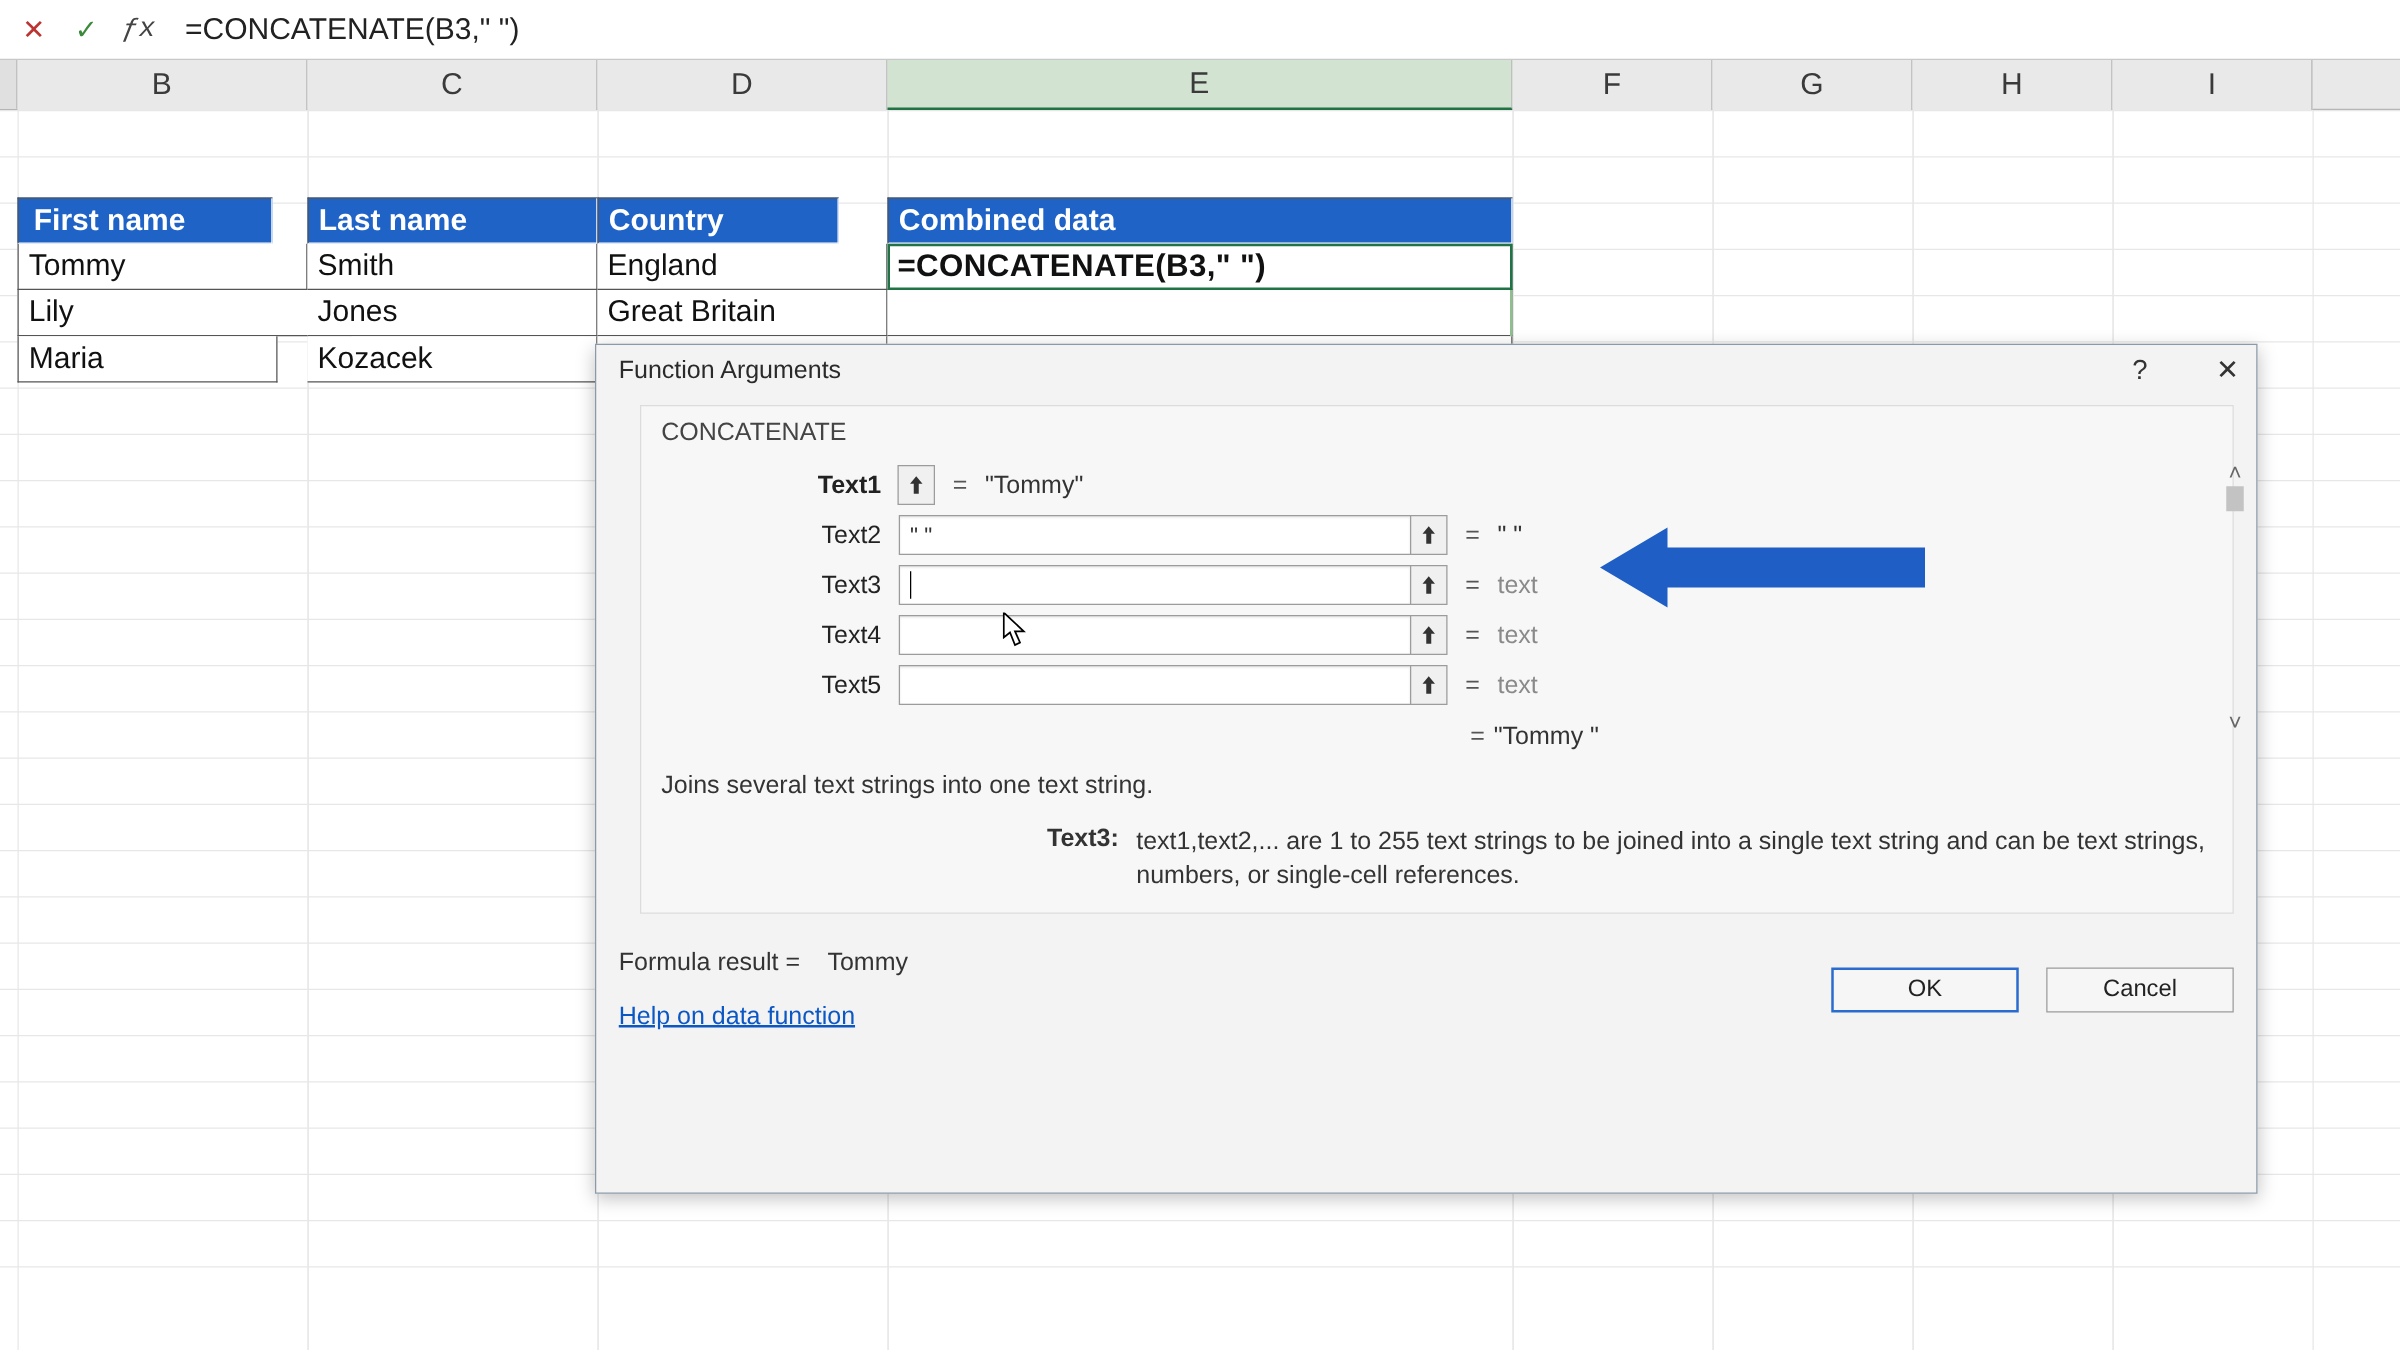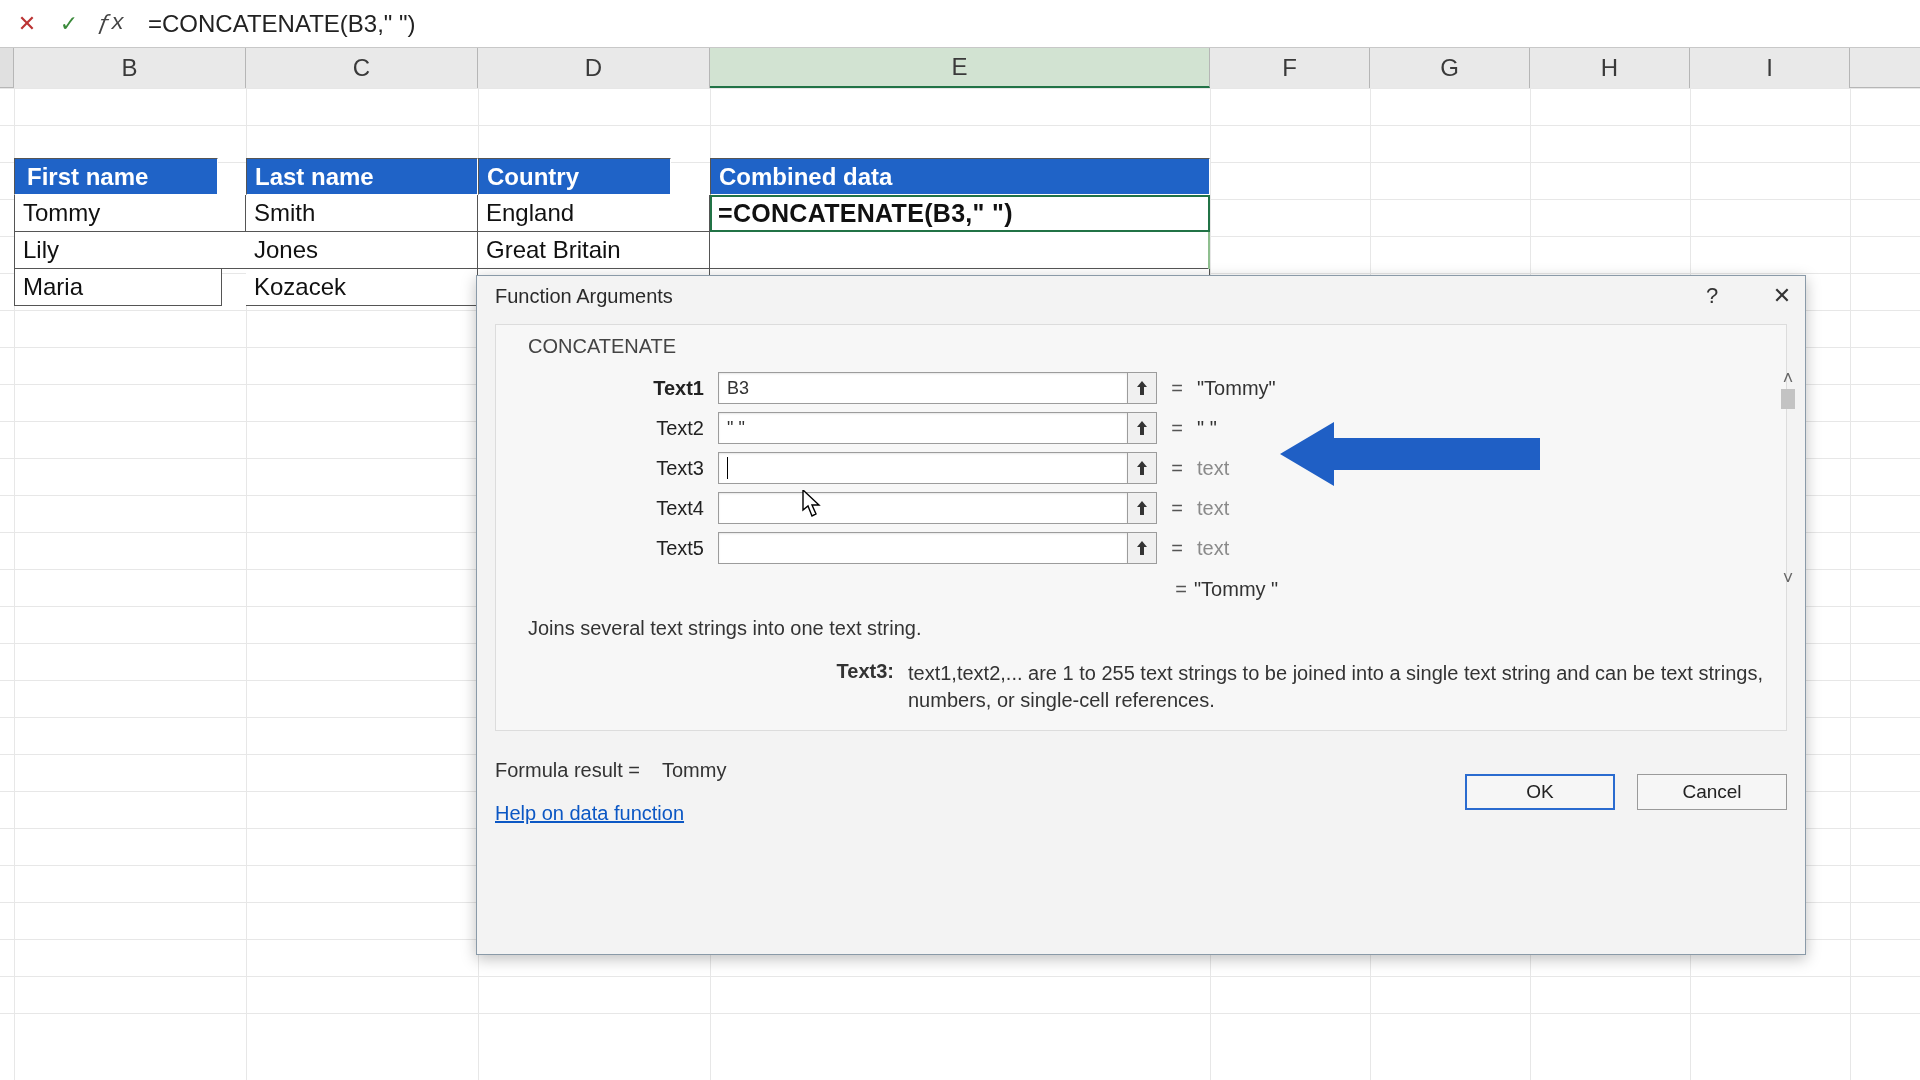--- a/index.html
+++ b/index.html
@@ -29,21 +29,21 @@
   .formula-cell { font-weight: 700; font-size: 25px; letter-spacing: 0.3px; }
   .sel-box { position: absolute; border: 2px solid #217346; pointer-events: none; }
   .right-guide { position: absolute; width: 2px; background: #8fbf8f; }
 
   
   .dialog { position: absolute; background: #f3f3f3; border: 1px solid #8a9aa8; box-shadow: 0 4px 14px rgba(0,0,0,.25); }
   .dlg-titlebar { height: 40px; display: flex; align-items: center; justify-content: space-between; padding: 0 10px 0 18px; font-size: 20px; color: #2a2a2a; }
   .dlg-titlebar .titleright { display: flex; gap: 44px; align-items: center; }
   .dlg-x, .dlg-help { width: 26px; text-align: center; font-size: 22px; color: #333; cursor: pointer; }
   .dlg-body { position: relative; padding: 8px 18px 14px 18px; }
-  .dlg-panel { border: 1px solid #dcdcdc; background: #f7f7f7; padding: 10px 16px 16px 32px; }
+  .dlg-panel { border: 1px solid #dcdcdc; background: #f7f7f7; padding: 10px 16px 16px 16px; margin-left: 17px; }
   .fnname { font-size: 20px; color: #444; margin-bottom: 10px; }
 
   .argrow { display: flex; align-items: center; height: 40px; margin-bottom: 0px; }
   .arglabel { width: 190px; text-align: right; padding-right: 14px; font-size: 20px; color: #222; }
   .arglabel.bold { font-weight: 700; }
   .arginput { width: 410px; height: 32px; background: #fff; border: 1px solid #9c9c9c; box-shadow: inset 0 1px 2px rgba(0,0,0,.1); padding: 0 8px; font-size: 18px; color: #333; display: flex; align-items: center; }
   .refbtn { width: 30px; height: 32px; margin-left: -1px; border: 1px solid #9c9c9c; background: #f0f0f0; display: flex; align-items: center; justify-content: center; cursor: pointer; }
   .refbtn svg { width: 14px; height: 16px; }
   .eq { width: 40px; text-align: center; font-size: 20px; color: #555; }
   .argval { font-size: 20px; color: #333; }
@@ -175,21 +175,20 @@
       <span class="dlg-help">?</span>
       <span class="dlg-x">✕</span>
     </span>
   </div>
   <div class="dlg-body">
     <div class="dlg-panel">
       <div class="fnname">CONCATENATE</div>
       <div id="argrows">
           <div class="argrow">
             <div class="arglabel bold">Text1</div>
-            <div class="arginput">B3</div>
             <div class="refbtn">
               <svg viewBox="0 0 14 16">
                 <path d="M7 1 L12 7 H9 V15 H5 V7 H2 Z" fill="#333"></path>
               </svg>
             </div>
             <div class="eq">=</div>
             <div class="argval">"Tommy"</div>
           </div>
           <div class="argrow">
             <div class="arglabel">Text2</div>

